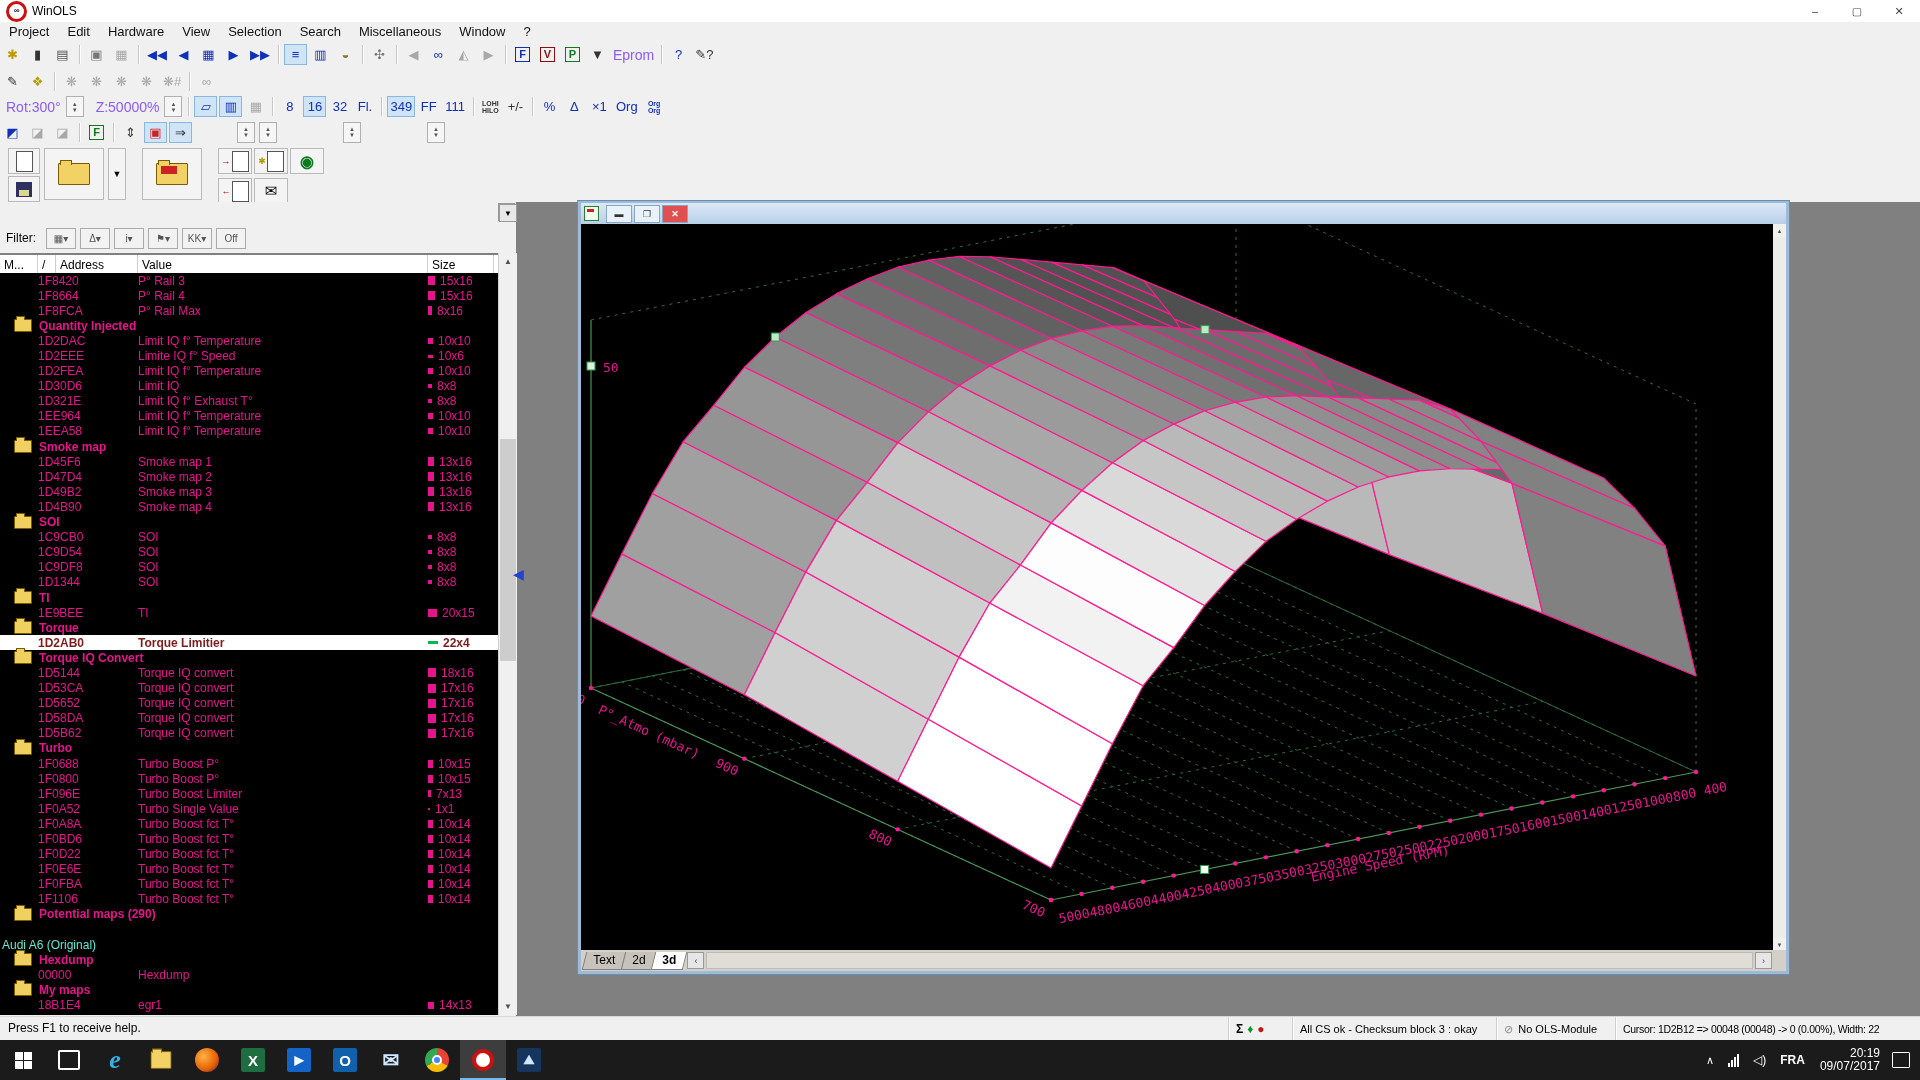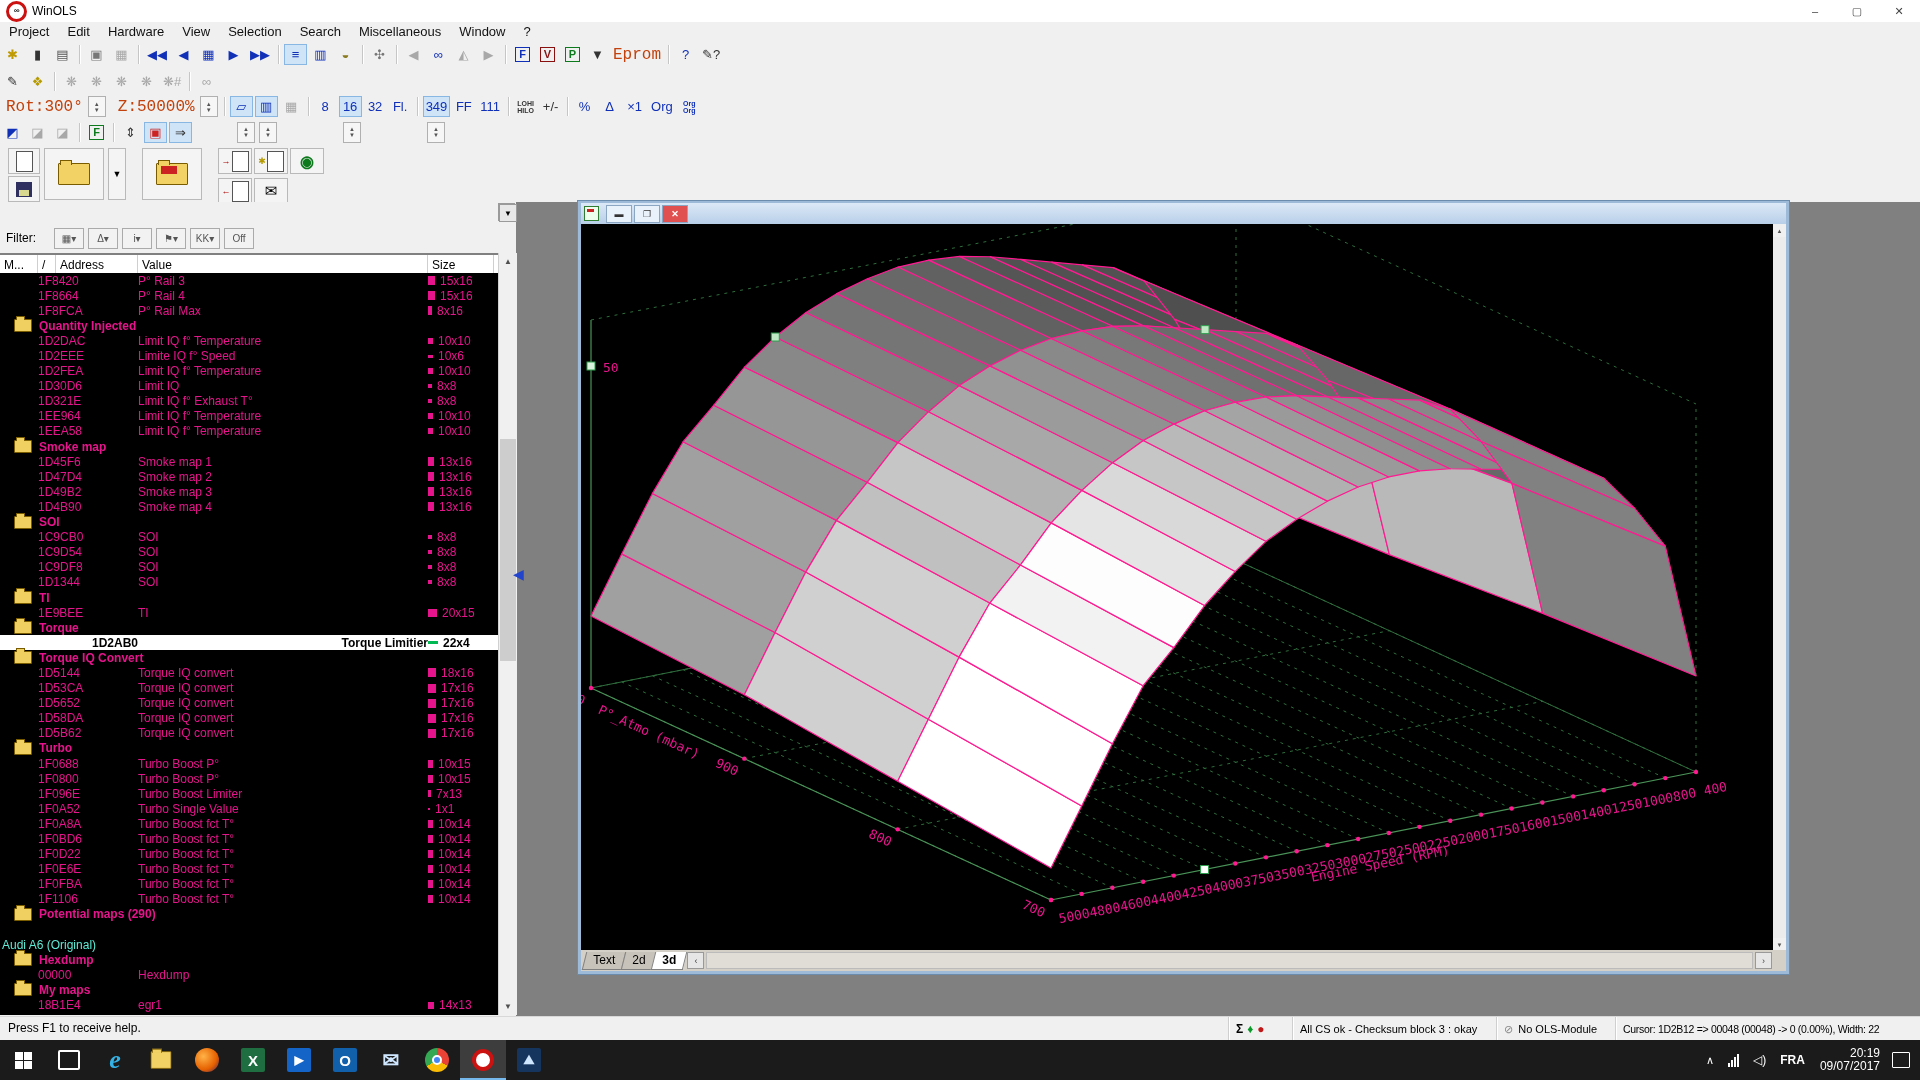--- a/index.html
+++ b/index.html
@@ -15,48 +15,48 @@
   #tb1{top:41px;height:27px;}
   #tb2{top:68px;height:26px;}
   #tb3{top:94px;height:25px;}
   #tb4{top:119px;height:26px;}
   .tbtn{height:21px;min-width:23px;padding:0 2px;display:inline-flex;align-items:center;justify-content:center;font-size:13px;color:#222;margin:0 1px;border:1px solid transparent;box-sizing:border-box;}
   .tbtn.a{background:#cfe4f7;border-color:#87b7e2;}
   .tbtn.d{color:#a8a8a8 !important;}
   .tbtn .box{border:1px solid currentColor;padding:0 3px;font-weight:bold;font-size:11px;line-height:13px;}
   .two{font-size:7px;line-height:7px;font-weight:bold;text-align:center;}
   .sep{width:1px;height:19px;background:#c6c6c6;box-shadow:1px 0 0 #ffffff;margin:0 4px;}
-  .tlabel{font-size:16px;color:#c2410c;margin:0 3px;font-family:Liberation Mono, monospace;}
+  .tlabel{font-size:14px;color:#8b5cf6;margin:0 3px;}
   .spin{width:16px;height:19px;border:1px solid #b0b0b0;background:#f6f6f6;display:inline-flex;flex-direction:column;align-items:center;justify-content:center;font-size:6px;color:#555;line-height:6px;margin:0 2px;}
   #bigbar{position:absolute;left:0;top:145px;width:1920px;height:57px;background:#f0f0f0;display:flex;align-items:flex-start;padding-top:2px;box-sizing:border-box;}
   .bigbtn{border:1px solid #b9b9b9;background:#f4f4f4;display:flex;align-items:center;justify-content:center;margin:1px 2px;}
   .smallcol{display:flex;flex-direction:column;}
   .pageic{width:15px;height:19px;background:#fff;border:1px solid #555;}
   .floppyic{width:16px;height:15px;background:#303060;position:relative;}
   .floppyic:after{content:"";position:absolute;left:3px;bottom:1px;width:10px;height:6px;background:#d8d890;}
   .folderic{width:30px;height:20px;background:#f2d264;border:1px solid #7a5c00;position:relative;border-radius:1px;}
   .folderic:before{content:"";position:absolute;top:-4px;left:1px;width:10px;height:4px;background:#f2d264;border:1px solid #7a5c00;border-bottom:none;}
   .folderic.red:after{content:"";position:absolute;top:2px;left:4px;width:16px;height:8px;background:#cc2222;}
   #mdi{position:absolute;left:0;top:202px;width:1920px;height:814px;background:#808080;}
   #leftpane{position:absolute;left:0;top:202px;width:516px;height:814px;background:#f0f0f0;}
   #combo{position:absolute;left:1px;top:1px;width:497px;height:18px;background:#fff;border:1px solid #7a7a7a;font-size:12px;display:flex;align-items:center;padding-left:4px;box-sizing:border-box;}
   #combo-arrow{position:absolute;left:498px;top:1px;width:17px;height:18px;background:#e8e8e8;border:1px solid #9a9a9a;font-size:8px;display:flex;align-items:center;justify-content:center;box-sizing:border-box;}
-  #filterrow{position:absolute;left:0;top:24px;width:516px;height:24px;display:flex;align-items:center;font-size:12px;gap:8px;}
+  #filterrow{position:absolute;left:0;top:24px;width:516px;height:24px;display:flex;align-items:center;font-size:12px;}
   .fbtn{height:19px;min-width:24px;border:1px solid #aaa;background:#f2f2f2;display:inline-flex;align-items:center;justify-content:center;font-size:10px;color:#555;margin:0 2px;padding:0 2px;}
   #filter-drop{position:absolute;left:499px;top:2px;width:16px;height:16px;border:1px solid #9a9a9a;background:#e8e8e8;font-size:8px;display:flex;align-items:center;justify-content:center;}
   #maphdr{position:absolute;left:0;top:51px;width:498px;height:20px;background:#ffffff;border-top:2px solid #808080;display:flex;font-size:12px;color:#000;align-items:center;}
   .hcell{border-right:1px solid #cfcfcf;height:100%;display:flex;align-items:center;padding-left:4px;box-sizing:border-box;}
   #maplist{position:absolute;left:0;top:71px;width:498px;height:742px;background:#000;overflow:hidden;}
   .mr{display:flex;height:15.1px;align-items:center;font-size:12px;color:#e6148c;white-space:nowrap;}
   .mr .addr{margin-left:38px;width:100px;}
   .mr .nm{flex:1;overflow:hidden;}
   .mr .sz{width:70px;display:flex;align-items:center;}
   .mr .szic{background:#e6148c;margin-right:5px;display:inline-block;}
   .mr.fold-row{font-weight:bold;}
-  .mr.sel{background:#ffffff;color:#000000;font-weight:bold;text-align:right;}
+  .mr.sel{background:#ffffff;color:#7f1d1d;font-weight:bold;}
   .mr.sel .szic{background:#00b953;height:3px !important;}
   .mr.ver{color:#5eead4;}
   .fold{width:16px;height:11px;background:#f0d060;border:1px solid #7a5c00;border-radius:1px;position:relative;margin:0 7px 0 14px;flex:none;}
   .fold:before{content:"";position:absolute;top:-4px;left:1px;width:7px;height:3px;background:#f0d060;border:1px solid #7a5c00;border-bottom:none;}
   #lscroll{position:absolute;left:498px;top:51px;width:18px;height:762px;background:#f0f0f0;border-left:1px solid #d0d0d0;}
   .sarrow{position:absolute;left:0;width:18px;height:17px;display:flex;align-items:center;justify-content:center;font-size:8px;color:#505050;background:#f0f0f0;}
   #lthumb{position:absolute;left:1px;top:186px;width:16px;height:222px;background:#cdcdcd;}
   #split-arrow{position:absolute;left:513px;top:566px;color:#2244cc;font-size:14px;}
   
   #childwin{position:absolute;left:577px;top:200px;width:1213px;height:775px;background:#9dbbd8;border:1px solid #6b8cad;box-sizing:border-box;}

